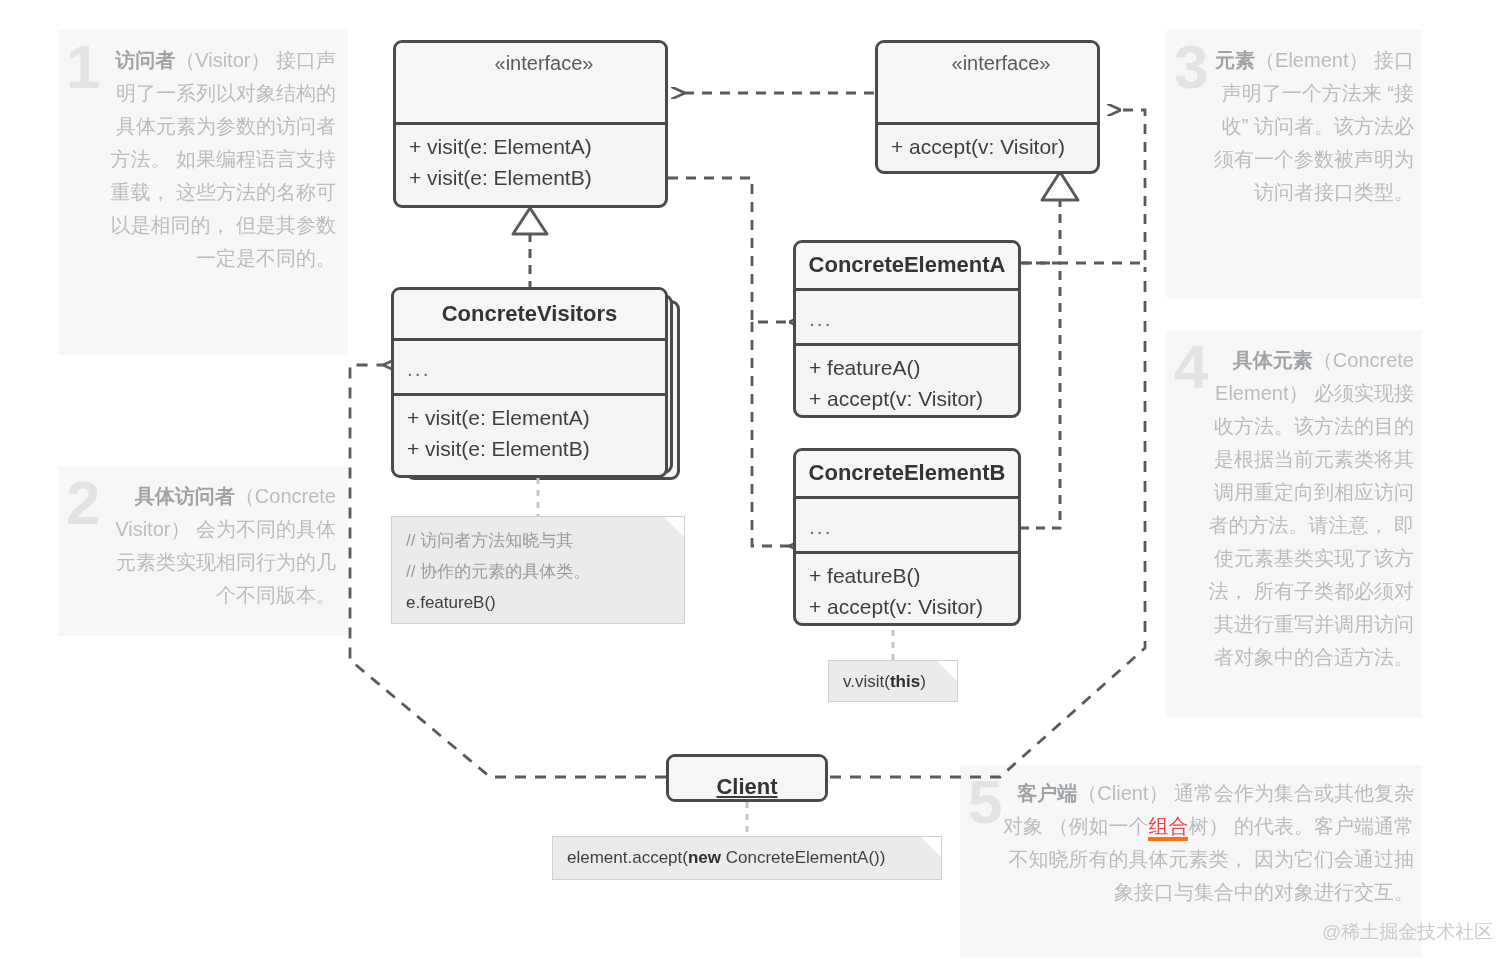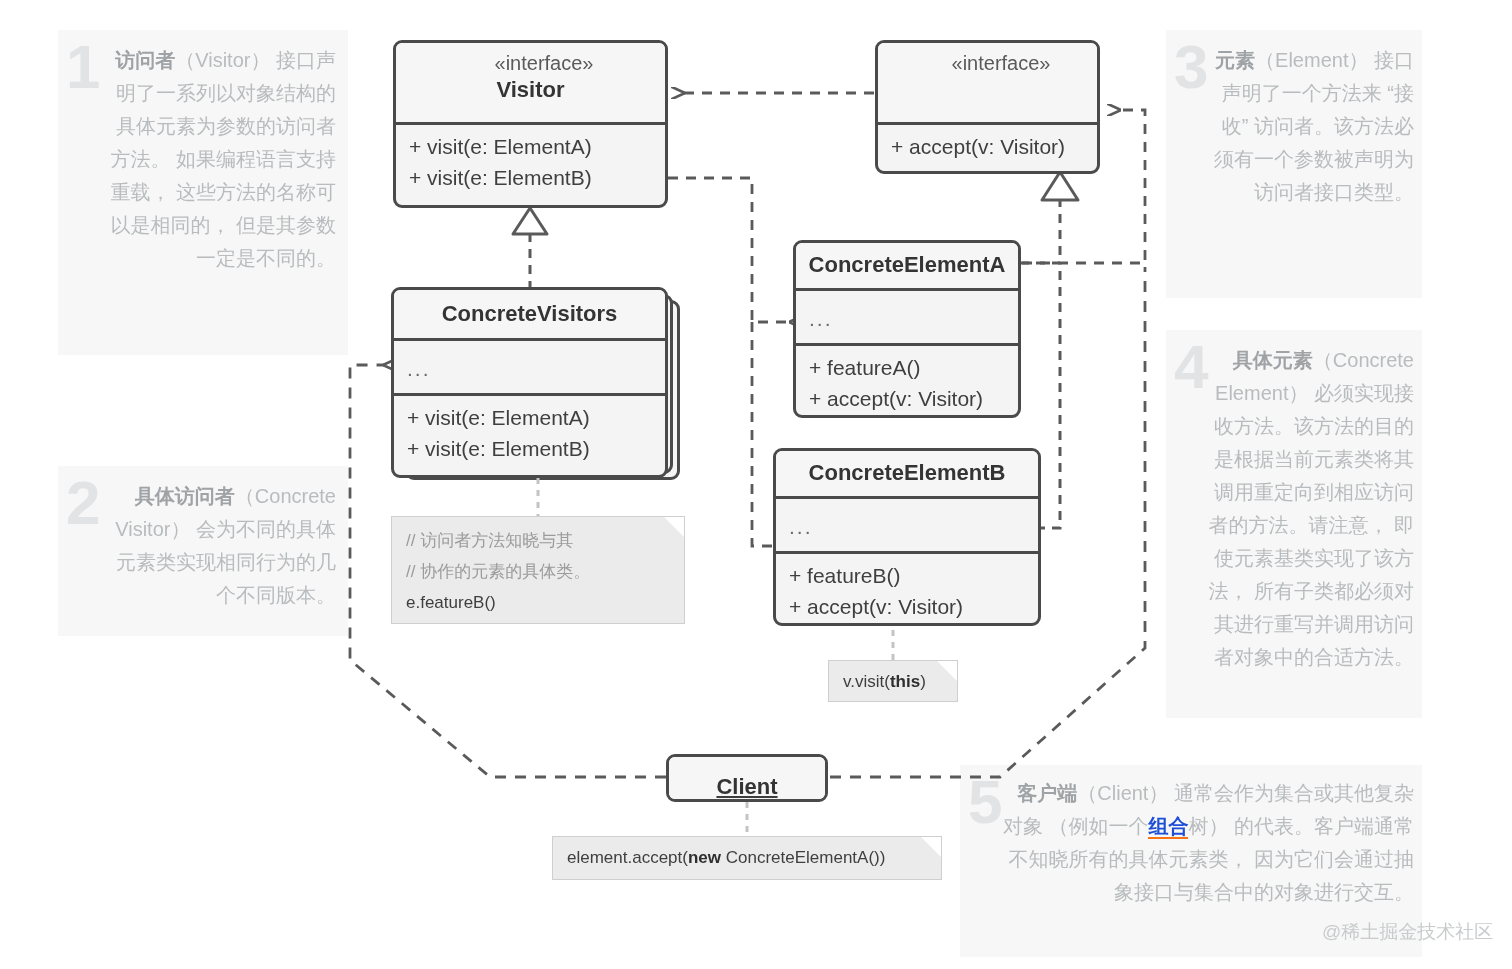--- a/index.html
+++ b/index.html
@@ -33,22 +33,22 @@
   }
   .note-panel .ntext{
     position:absolute;
     left:42px;
     top:12px;
     right:12px;
     text-align:right;
   }
   .note-panel b{color:#9fa3a6;font-weight:bold;}
   .note-panel .hl{
-    color:#1d4ed8;font-weight:bold;
-    border-bottom:2px solid #f97316;
+    color:#ef4444;font-weight:normal;
+    border-bottom:4px solid #f97316;
   }
 
   
   .uml{
     position:absolute;
     box-sizing:border-box;
     border:3px solid #4a4a4a;
     border-radius:9px;
     background:#f4f4f4;
     overflow:hidden;
@@ -203,21 +203,20 @@
 
     
     <path d="M538,478 L538,518" fill="none" stroke="#c4c4c4" stroke-width="3" stroke-dasharray="6,6"></path>
     <path d="M893,630 L893,662" fill="none" stroke="#c4c4c4" stroke-width="3" stroke-dasharray="6,6"></path>
     <path d="M747,802 L747,836" fill="none" stroke="#c4c4c4" stroke-width="3" stroke-dasharray="6,6"></path>
   </svg>
 
   <div class="uml" style="left:393px;top:40px;width:275px;height:168px;">
     <div class="hdr" style="height:79px;">
       <span class="stereo">«interface»</span>
-      <span class="cname">Visitor</span>
     </div>
     <div class="sep"></div>
     <div class="sect">
       <div>+ visit(e: ElementA)</div>
       <div>+ visit(e: ElementB)</div>
     </div>
   </div>
 
   <div class="uml" style="left:875px;top:40px;width:225px;height:134px;">
     <div class="hdr" style="height:79px;">
@@ -255,21 +254,21 @@
     <div class="sect" style="height:52px;padding-top:12px;">
       <span class="dots">...</span>
     </div>
     <div class="sep"></div>
     <div class="sect">
       <div>+ featureA()</div>
       <div>+ accept(v: Visitor)</div>
     </div>
   </div>
 
-  <div class="uml" style="left:773px;top:448px;width:268px;height:178px;">
+  <div class="uml" style="left:793px;top:448px;width:228px;height:178px;">
     <div class="hdr" style="height:45px;padding-top:8px;">
       <span class="cname">ConcreteElementB</span>
     </div>
     <div class="sep"></div>
     <div class="sect" style="height:52px;padding-top:12px;">
       <span class="dots">...</span>
     </div>
     <div class="sep"></div>
     <div class="sect">
       <div>+ featureB()</div>

